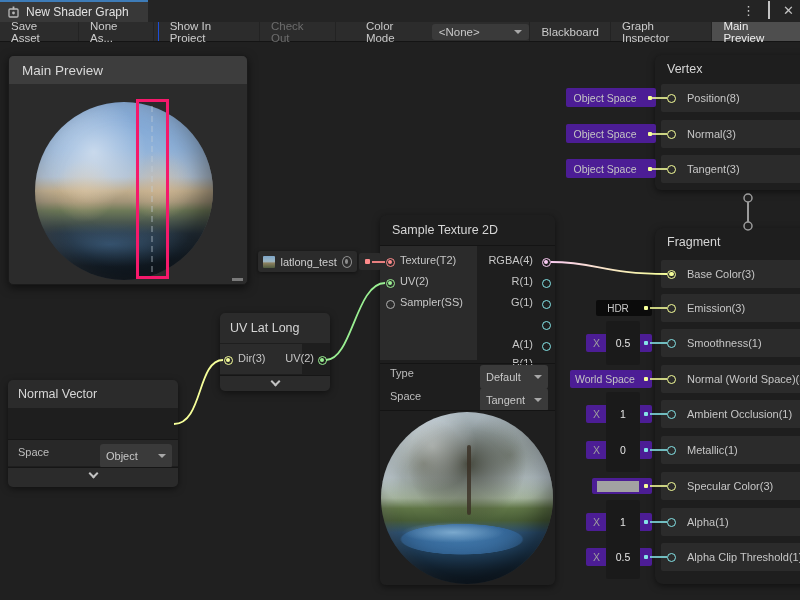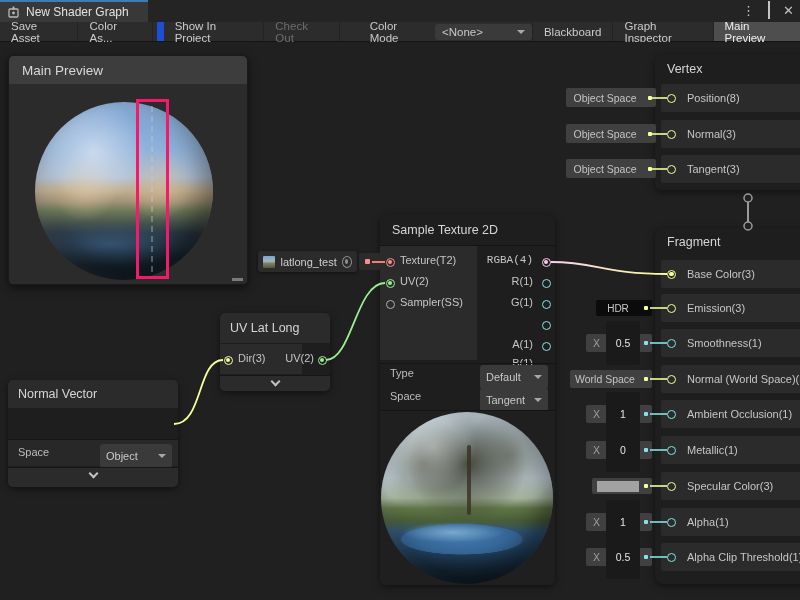--- a/index.html
+++ b/index.html
@@ -38,21 +38,21 @@
   .row { position:absolute; background:#2B2B2B; border-radius:2px; display:flex; align-items:center; }
   .row-label { font-size:11px; color:#C6C6C6; white-space:nowrap; }
   .port { position:absolute; width:9px; height:9px; border-radius:50%; border:1.6px solid var(--c,#999); z-index:12; }
   .port.connected::after { content:''; position:absolute; inset:1.2px; border-radius:50%; background:var(--c); }
   .chevron-strip { position:absolute; left:0; right:0; bottom:0; background:#2B2B2B; border-top:1px solid #161616;
                    border-radius:0 0 5px 5px; display:flex; align-items:flex-start; justify-content:center; }
   .chev { width:7px; height:7px; border-right:2px solid #C2C2C2; border-bottom:2px solid #C2C2C2;
           transform:rotate(45deg); margin-top:2px; }
 
   
-  .chip { position:absolute; background:#404040; border-radius:2px; display:flex; align-items:center;
+  .chip { position:absolute; background:#4c1d95; border-radius:2px; display:flex; align-items:center;
           font-size:10.5px; color:#C4C4C4; z-index:11; }
   .chip::after { content:''; position:absolute; right:4px; top:50%; margin-top:-2px; width:4px; height:4px;
                  border-radius:1px; background:var(--dotc,#F6FF9A); }
   .chip.dd-chip { justify-content:center; padding-right:12px; }
   .chip.hdr-chip { background:#0B0B0B; color:#CACACA; justify-content:center; padding-right:12px; font-size:10px; }
   .chip.float-chip { padding:0 12px 0 7px; gap:6px; }
   .chip.float-chip .xlab { color:#9E9E9E; }
   .chip.float-chip .val { background:#1A1A1A; border-radius:2px; color:#E4E4E4; min-width:34px; text-align:center;
                           padding:16px 4px; font-size:10.5px; }
   .chip.color-chip { padding:0 12px 0 5px; }
@@ -160,22 +160,22 @@
     </div>
     <div class="win-controls">
       <span class="win-btn">⋮</span>
       <span class="win-btn"><span class="maximize-box"></span></span>
       <span class="win-btn">✕</span>
     </div>
   </div>
 
   <div class="toolbar">
     <div class="tbtn">Save Asset</div>
-    <div class="tbtn">Color As...</div>
-    <div class="tbtn" style="border-left:7px solid #1d4ed8;margin-left:4px;">Show In Project</div>
+    <div class="tbtn">None As...</div>
+    <div class="tbtn" style="border-left:1px solid #1d4ed8;margin-left:4px;">Show In Project</div>
     <div class="tbtn disabled">Check Out</div>
     <div class="tb-label">Color Mode</div>
     <div class="tb-dd">
       <span>&lt;None&gt;</span>
       <span class="arrow-down"></span>
     </div>
     <div class="tb-right">
       <div class="tbtn">Blackboard</div>
       <div class="tbtn">Graph Inspector</div>
       <div class="tbtn active">Main Preview</div>
@@ -293,21 +293,21 @@
         <span class="val">0.5</span>
       </div>
 
     <div class="node st-node">
       <div class="node-title">Sample Texture 2D</div>
       <div class="st-hdiv" style="top:30px;"></div>
       <div class="st-inblock"></div>
       <span class="st-in-label" style="top:39px;">Texture(T2)</span>
       <span class="st-in-label" style="top:60px;">UV(2)</span>
       <span class="st-in-label" style="top:81px;">Sampler(SS)</span>
-      <span class="st-out-label" style="top:39px;font-family:Liberation Mono, monospace;">RGBA(4)</span>
+      <span class="st-out-label" style="top:39px;">RGBA(4)</span>
       <span class="st-out-label" style="top:60px;">R(1)</span>
       <span class="st-out-label" style="top:81px;">G(1)</span>
       <span class="st-out-label" style="top:102px;margin-top:40px;">B(1)</span>
       <span class="st-out-label" style="top:123px;">A(1)</span>
       <div class="port connected" style="--c:#FF8B8B;left:5.5px;top:42.5px;"></div>
       <div class="port connected" style="--c:#9AEF92;left:5.5px;top:63.5px;"></div>
       <div class="port" style="--c:#B0B0B0;left:5.5px;top:84.5px;"></div>
       <div class="port connected" style="--c:#FBCBF4;left:161.5px;top:42.5px;"></div>
       <div class="port" style="--c:#84E4E7;left:161.5px;top:63.5px;"></div>
       <div class="port" style="--c:#84E4E7;left:161.5px;top:84.5px;"></div>

